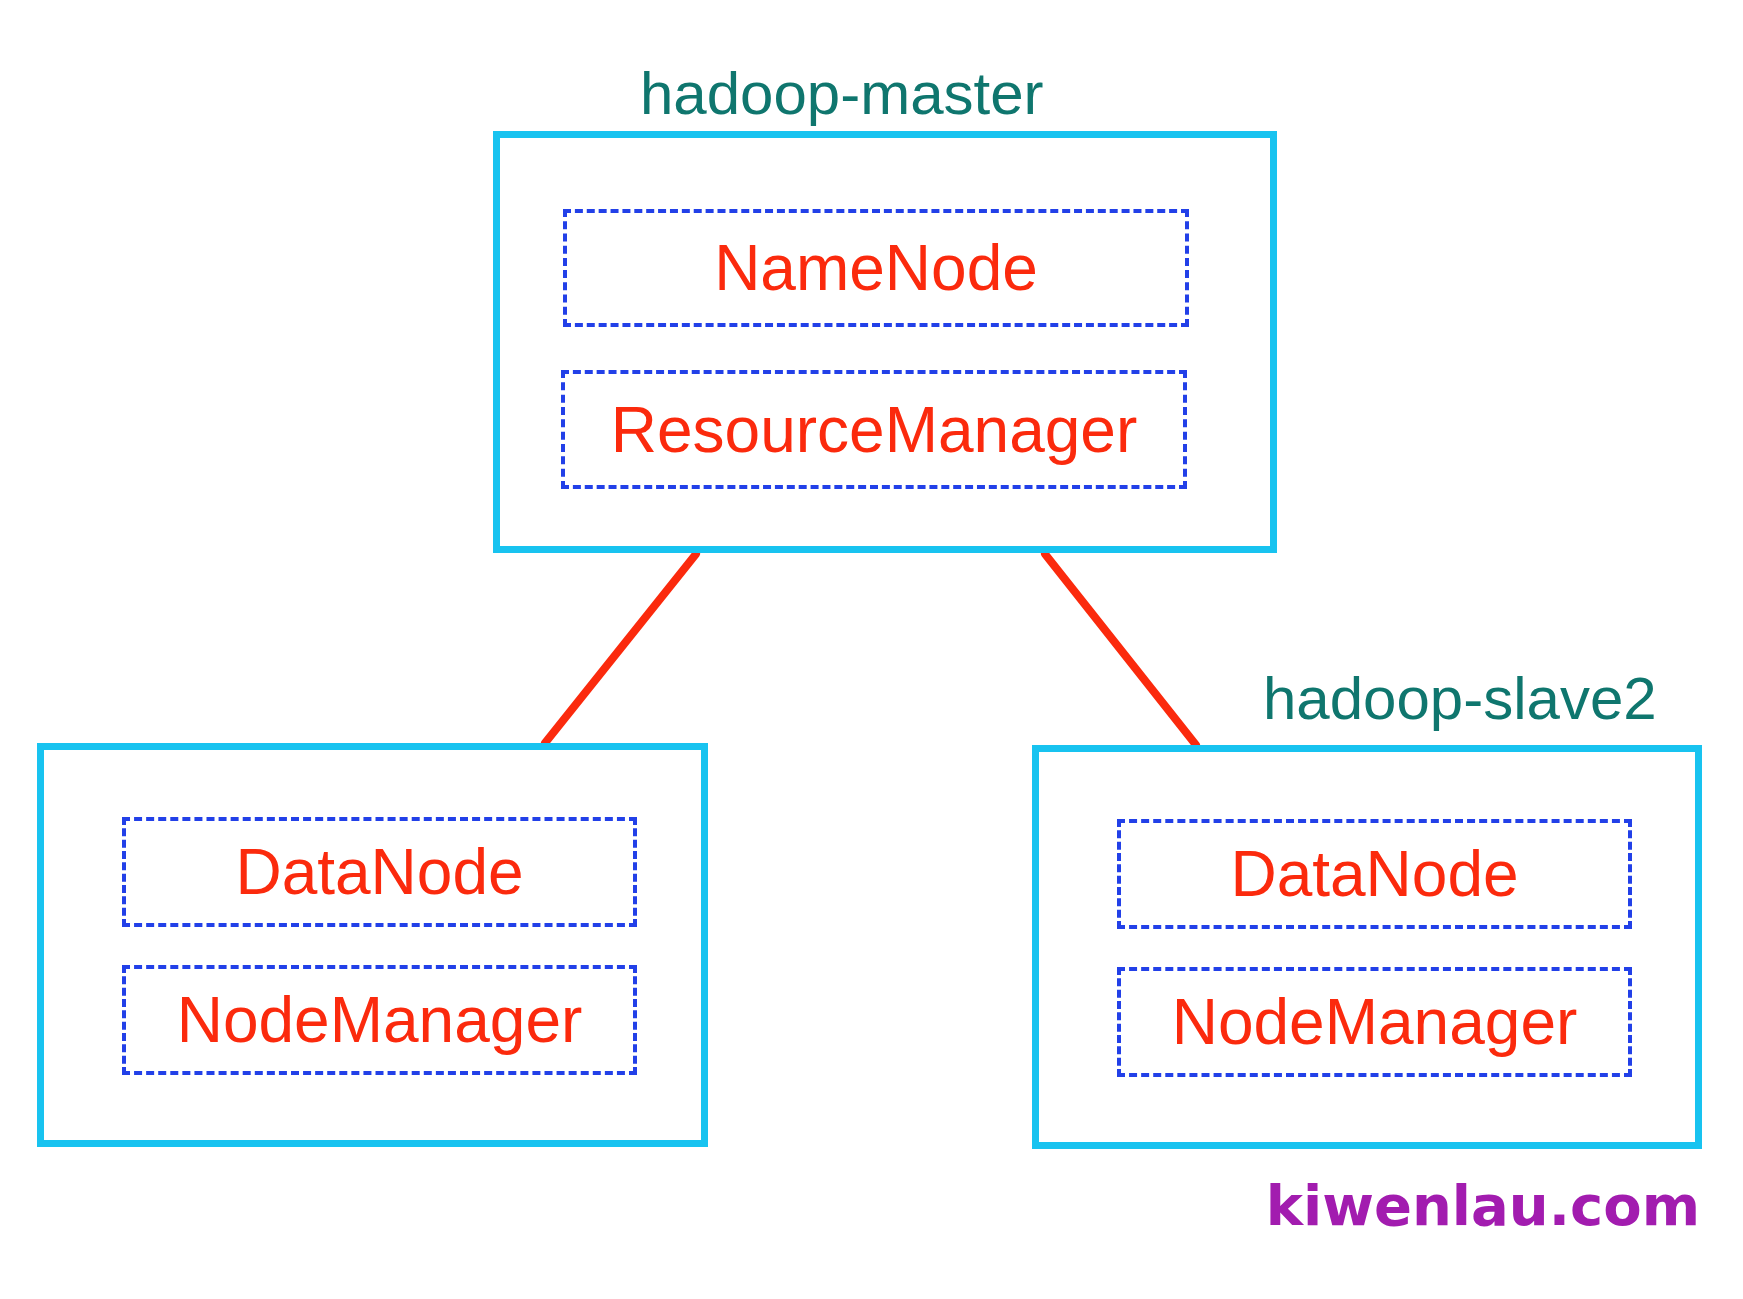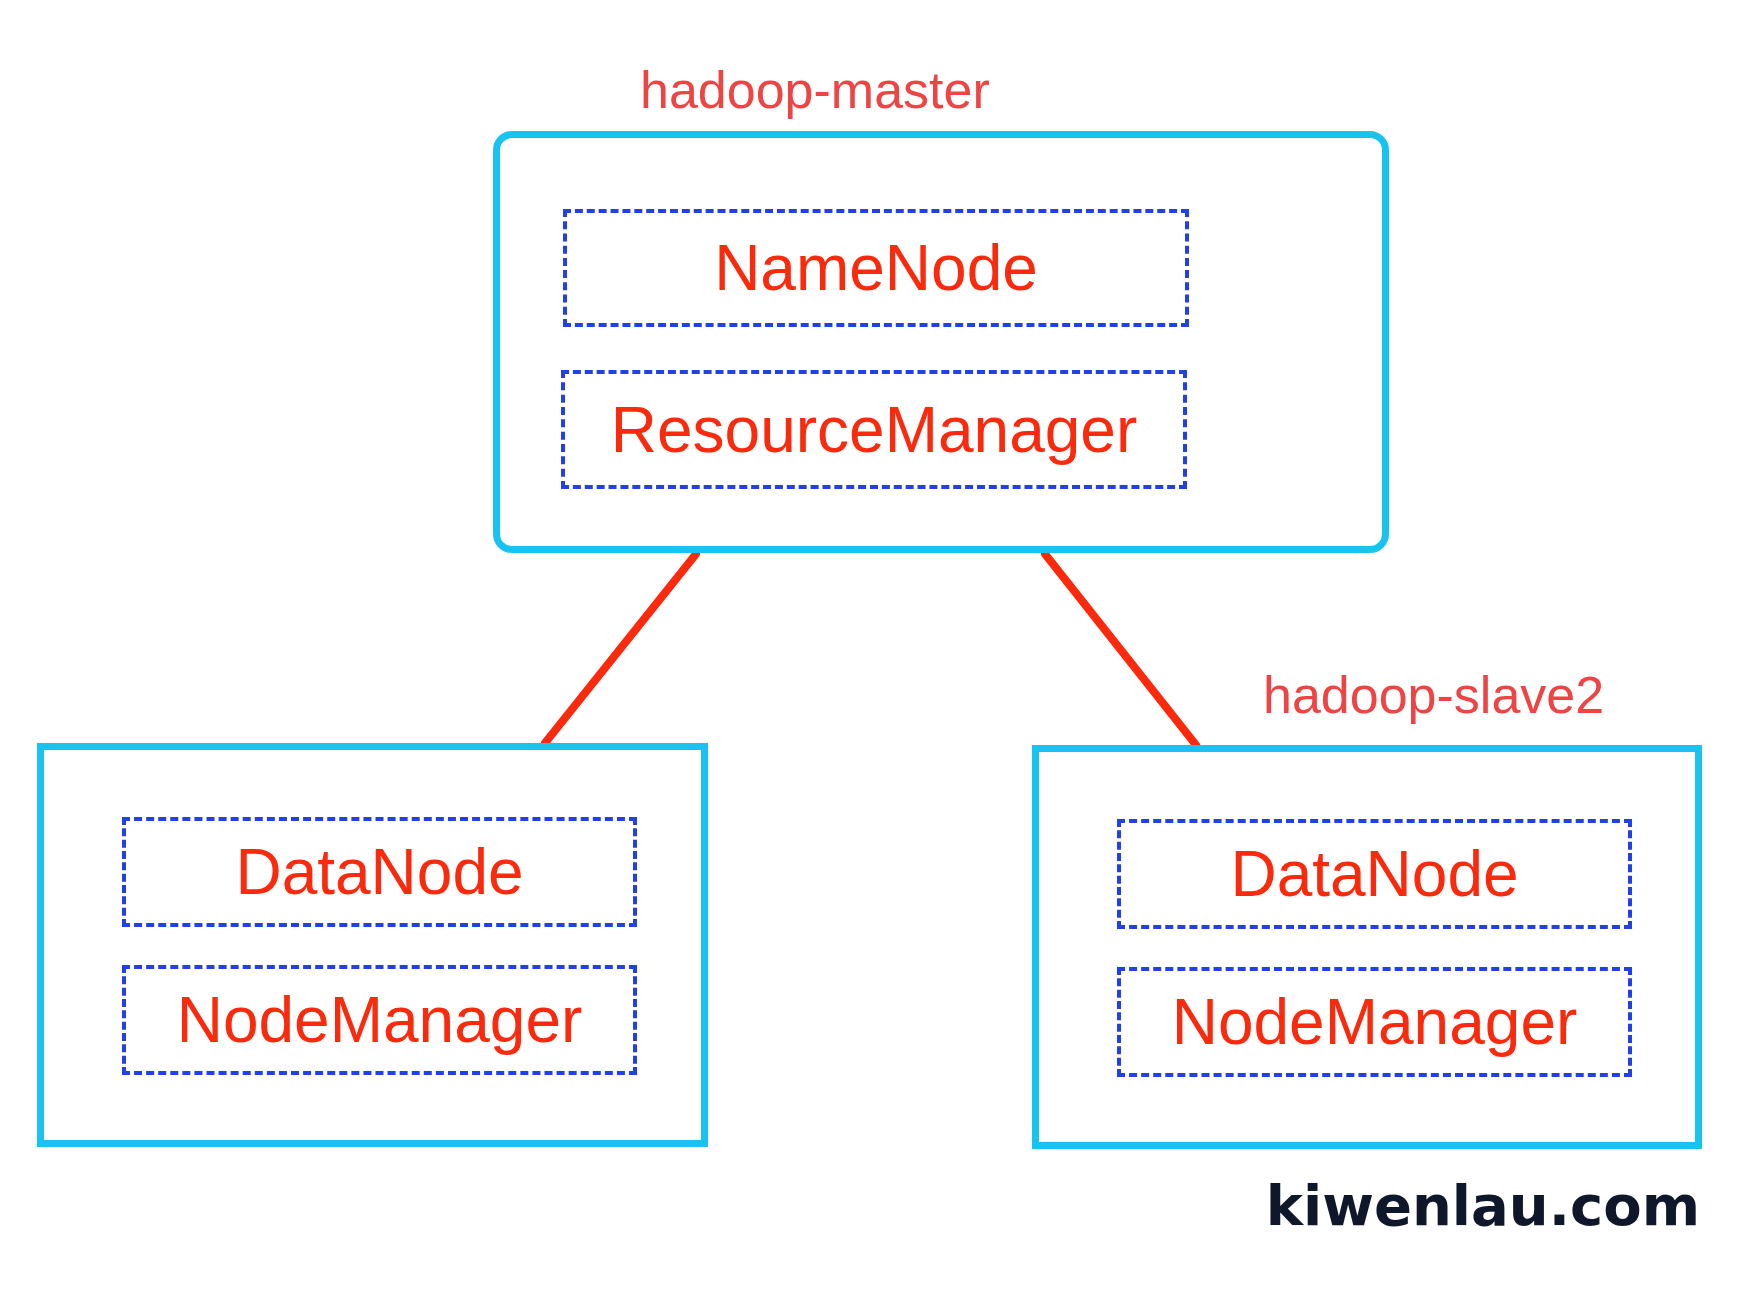--- a/index.html
+++ b/index.html
@@ -17,23 +17,23 @@
   }
   .conn-svg {
     position: absolute;
     left: 0; top: 0;
     width: 1743px;
     height: 1299px;
     pointer-events: none;
   }
   .node-title {
     position: absolute;
-    font-size: 52px;
+    font-size: 60px;
     line-height: 1;
-    color: #ef4444;
+    color: #0f766e;
     white-space: nowrap;
   }
   .node-box {
     position: absolute;
     box-sizing: border-box;
     border: 7px solid #18c3f0;
     background: #ffffff;
   }
   .component-box {
     position: absolute;
@@ -44,21 +44,21 @@
     justify-content: center;
   }
   .component-label {
     font-size: 64px;
     line-height: 1;
     color: #fb2a0d;
     white-space: nowrap;
   }
   
   .title-master { left: 640px; top: 64px; }
-  .box-master   { left: 493px; top: 131px; width: 896px; height: 422px; border-radius: 19px; }
+  .box-master   { left: 493px; top: 131px; width: 784px; height: 422px; }
   .box-master .comp-1 { left: 63px;  top: 71px;  width: 626px; height: 118px; }
   .box-master .comp-2 { left: 61px;  top: 232px; width: 626px; height: 119px; }
   
   .title-slave1 { left: 52px; top: 669px; }
   .box-slave1   { left: 37px; top: 743px; width: 671px; height: 404px; }
   .box-slave1 .comp-1 { left: 78px; top: 67px;  width: 515px; height: 110px; }
   .box-slave1 .comp-2 { left: 78px; top: 215px; width: 515px; height: 110px; }
   
   .title-slave2 { left: 1263px; top: 669px; }
   .box-slave2   { left: 1032px; top: 745px; width: 670px; height: 404px; }
@@ -66,21 +66,21 @@
   .box-slave2 .comp-2 { left: 78px; top: 215px; width: 515px; height: 110px; }
   
   .watermark {
     position: absolute;
     right: 43px;
     top: 1175px;
     font-size: 56px;
     line-height: 1.1;
     font-weight: 700;
     font-family: "DejaVu Sans", "Liberation Sans", sans-serif;
-    color: #0f172a;
+    color: #a21caf;
     white-space: nowrap;
     margin-left: 9px;
   }
 </style>
 </head>
 <body>
 
 <div class="canvas">
 
   <svg class="conn-svg" viewBox="0 0 1743 1299" xmlns="http://www.w3.org/2000/svg">

